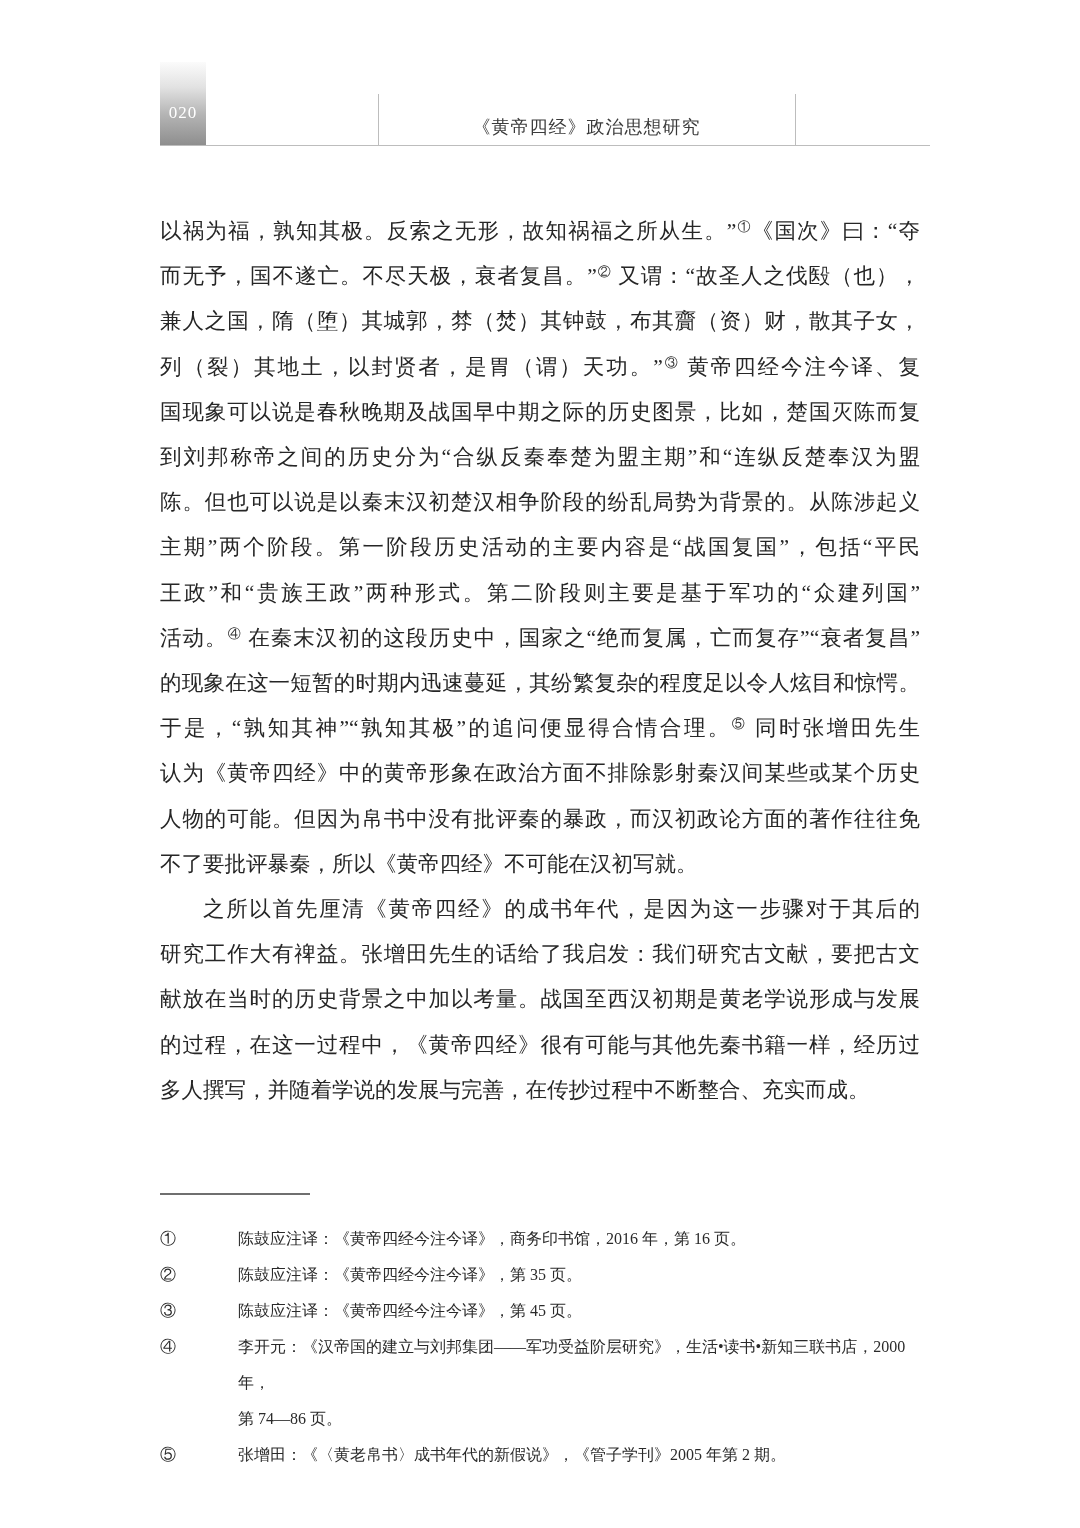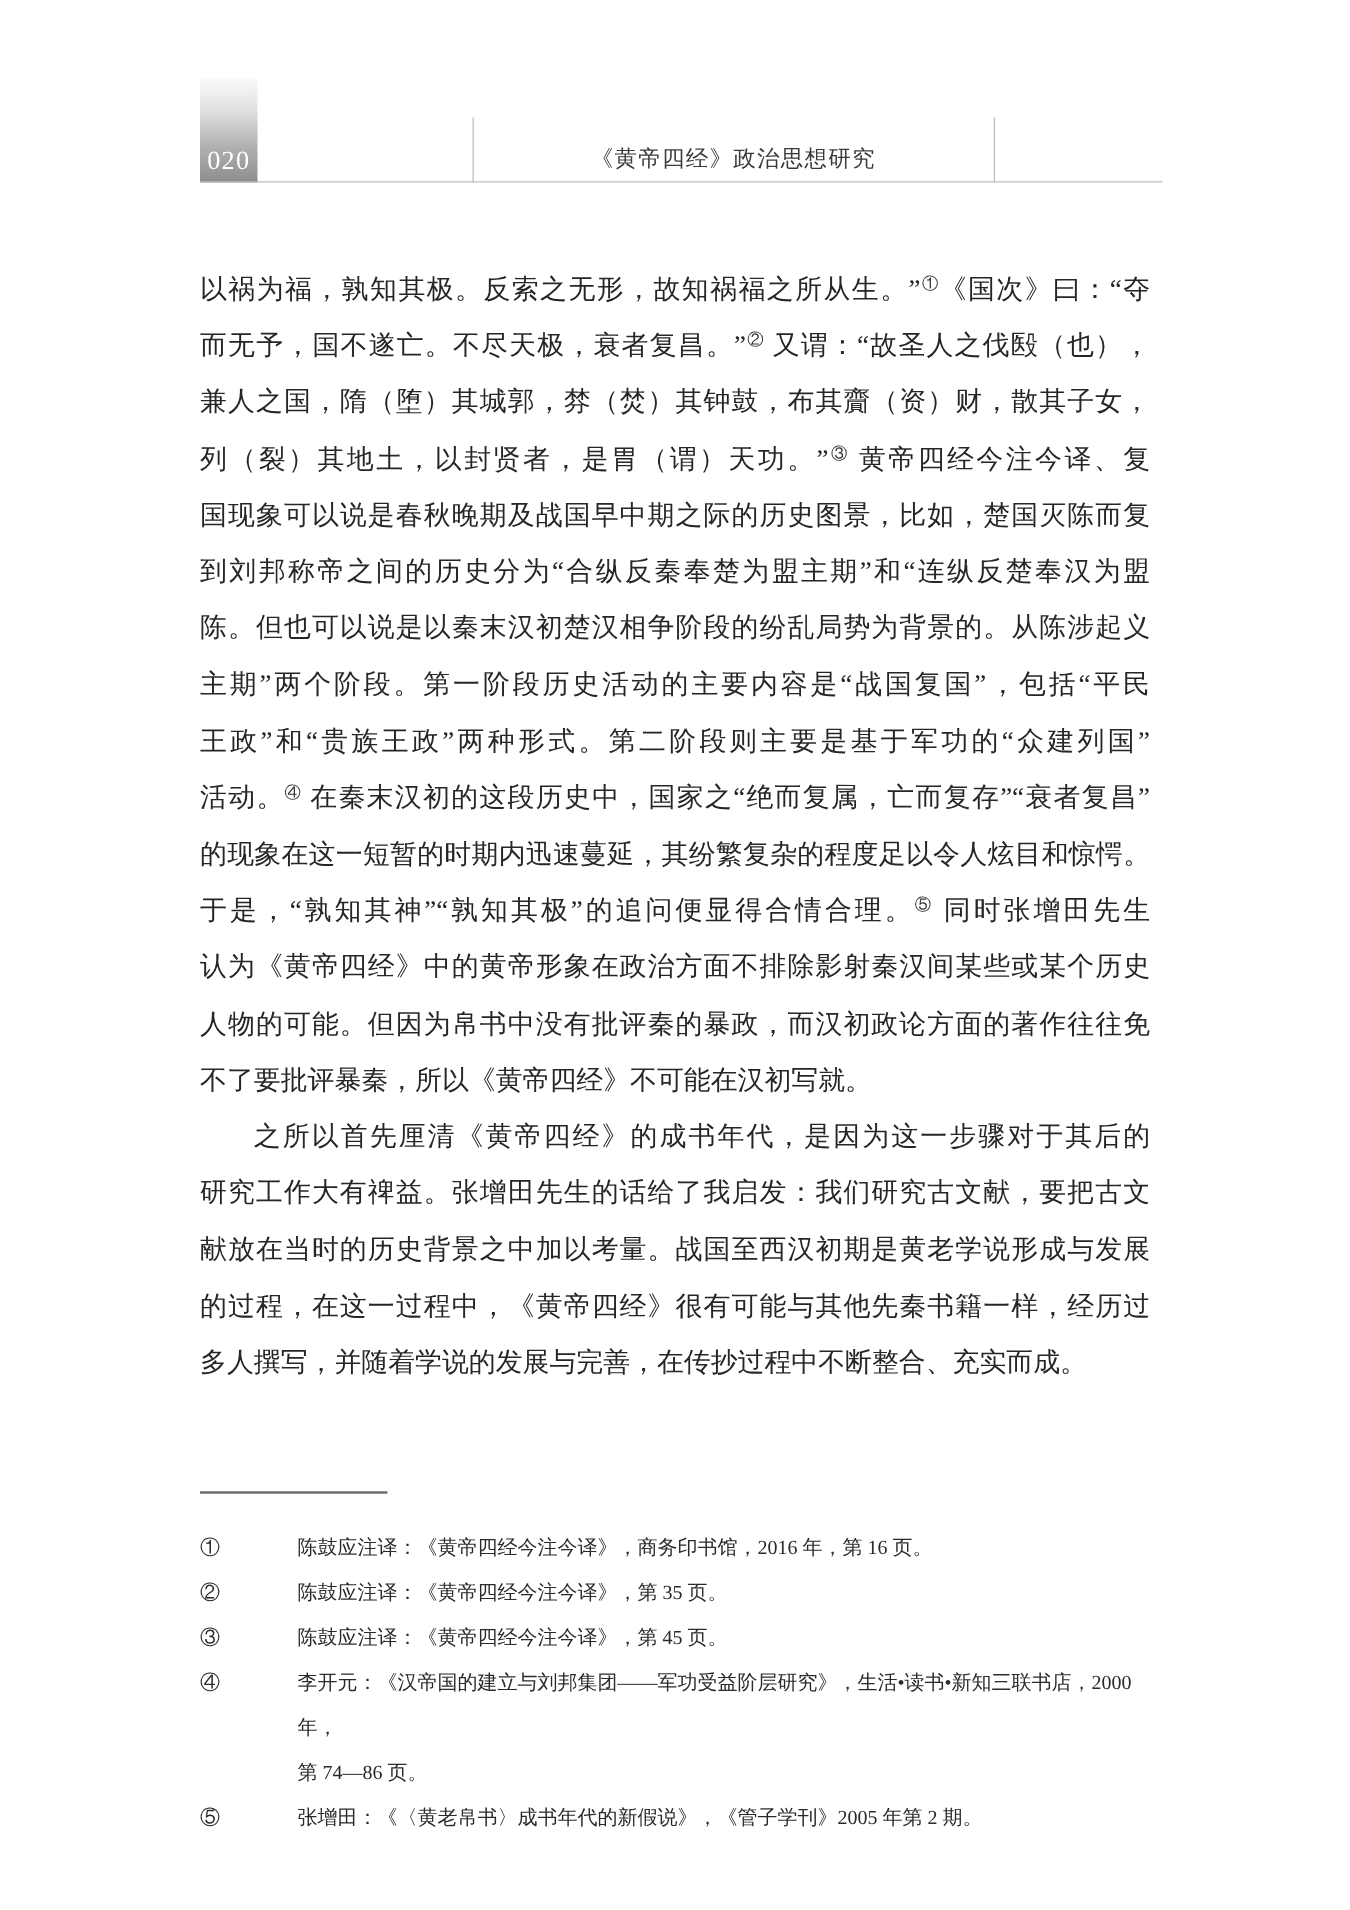--- a/index.html
+++ b/index.html
@@ -23,23 +23,23 @@
     top: 62px;
     width: 46px;
     height: 84px;
     background: linear-gradient(180deg, #fbfbfb 0%, #e2e2e2 30%, #b5b5b5 62%, #8d8d8d 100%);
     display: flex;
     align-items: flex-end;
     justify-content: center;
   }
   .folio-number {
     color: #ffffff;
-    font-size: 21px;
+    font-size: 17px;
     line-height: 1;
-    padding-bottom: 7px;
+    padding-bottom: 25px;
     letter-spacing: 1px;
   }
   .header-rule {
     position: absolute;
     left: 160px;
     top: 145px;
     width: 770px;
     height: 1px;
     background: #bdbdbd;
   }

